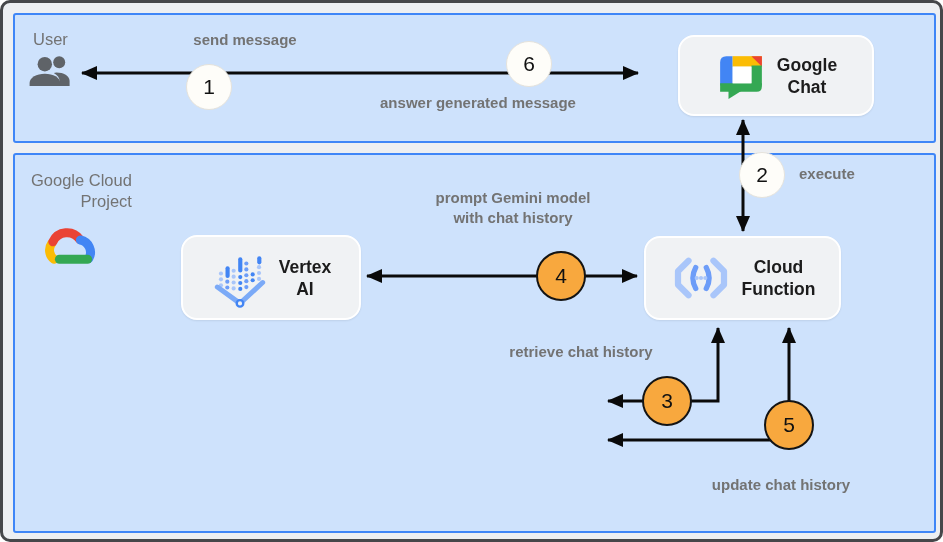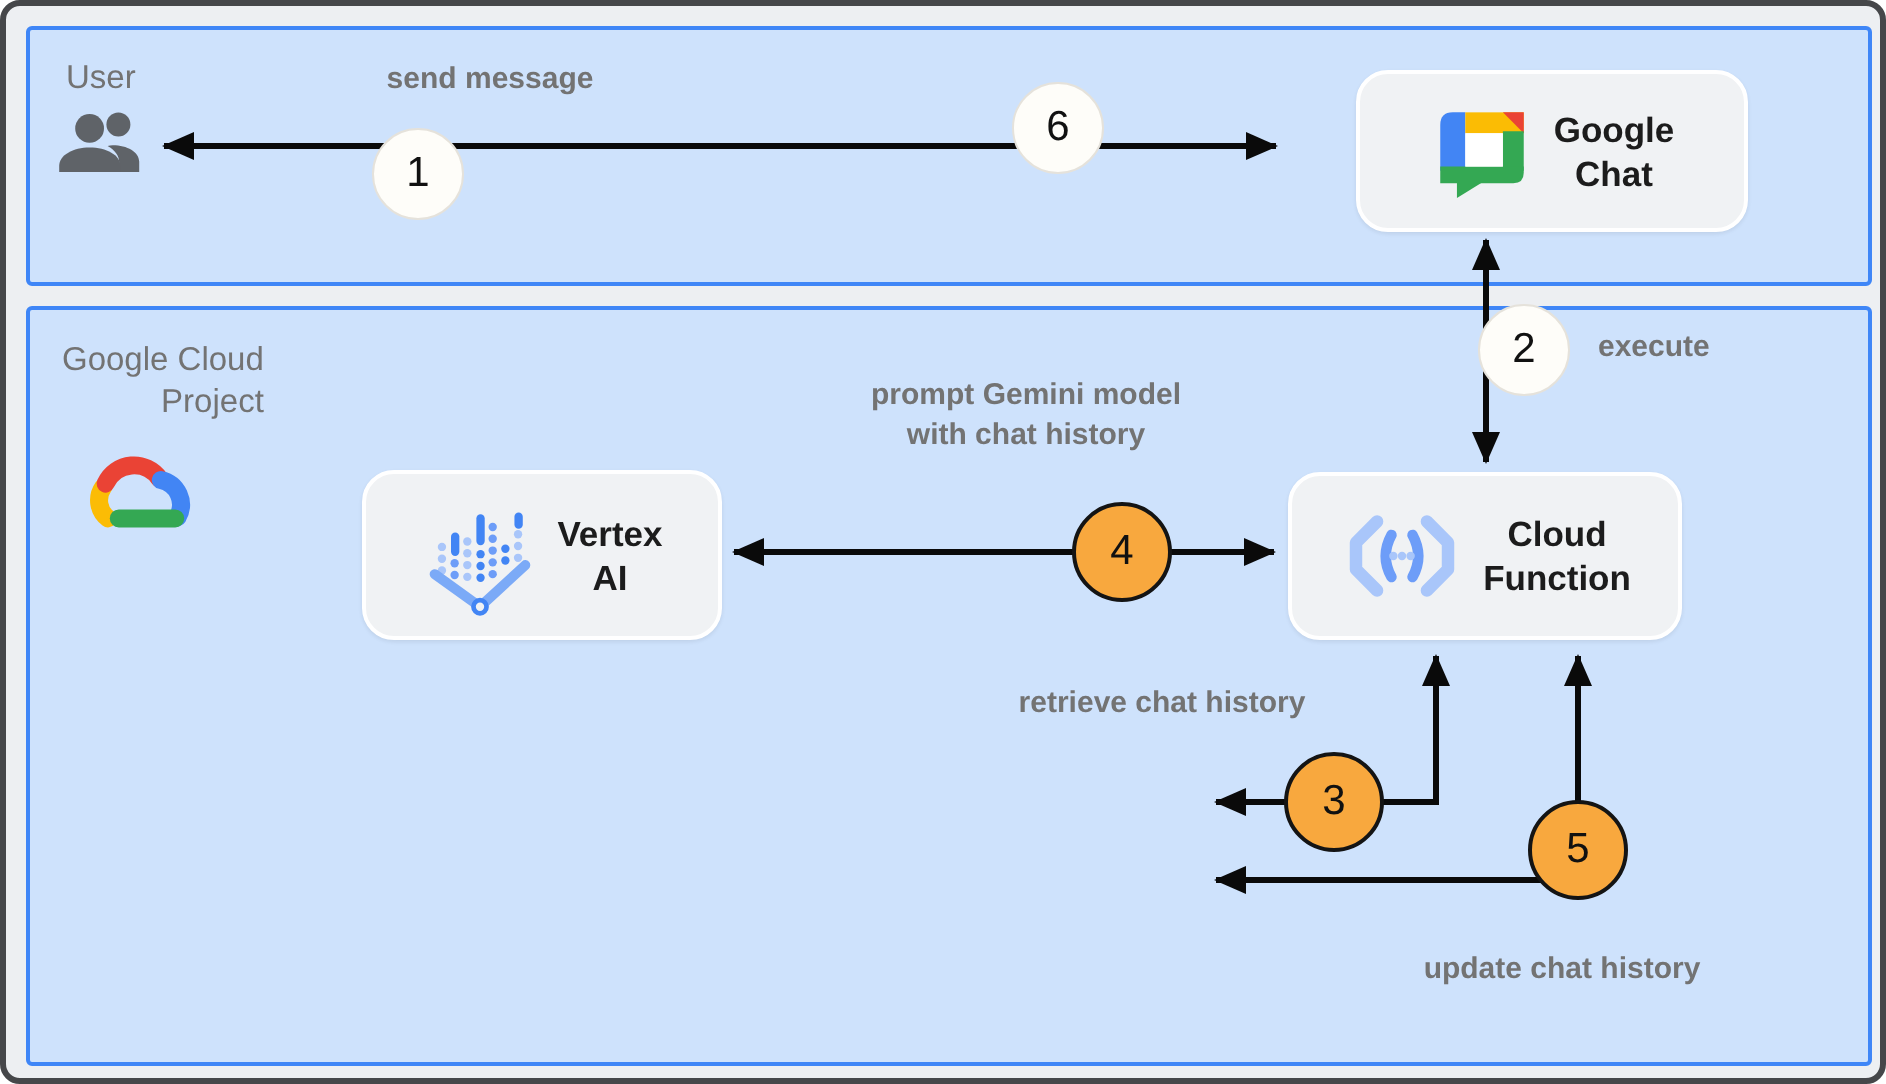--- a/index.html
+++ b/index.html
@@ -173,20 +173,21 @@
       <span>4</span>
     </div>
   <div class="badge orange" style="left:639px;top:373px;">
       <span>3</span>
     </div>
   <div class="badge orange" style="left:761px;top:397px;">
       <span>5</span>
     </div>
 
   <div class="elabel" style="left:242px;top:28px;">send message</div>
+  <div class="elabel" style="left:475px;top:91px;">answer generated message</div>
   <div class="elabel noshift" style="left:796px;top:162px;">execute</div>
   <div class="elabel" style="left:510px;top:186px;">
     <span>prompt Gemini model</span>
     <span class="line2">with chat history</span>
   </div>
   <div class="elabel bold" style="left:578px;top:340px;">retrieve chat history</div>
   <div class="elabel bold" style="left:778px;top:473px;">update chat history</div>
 
 </div>
 

